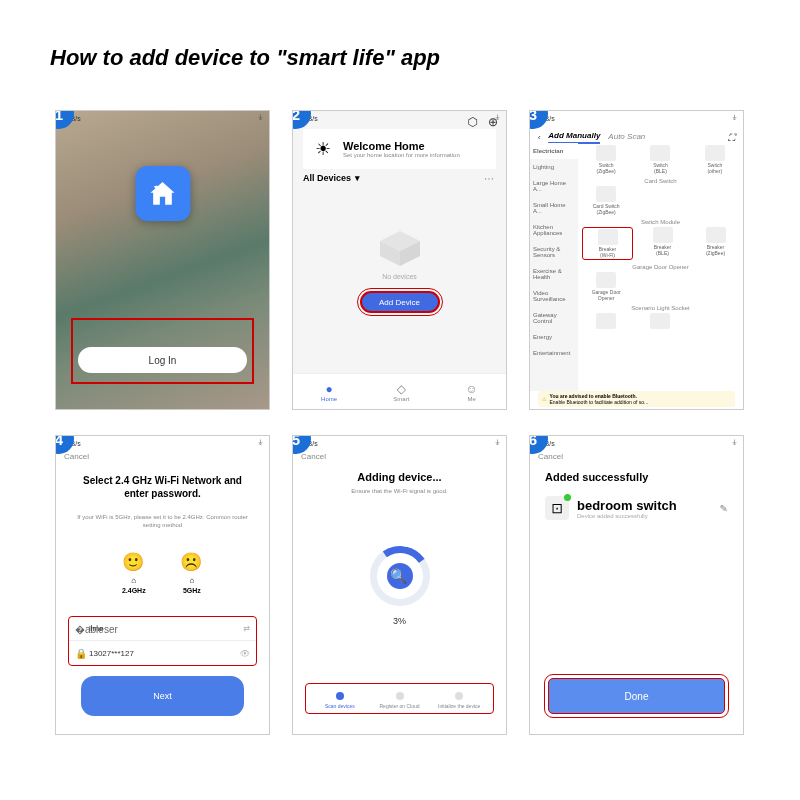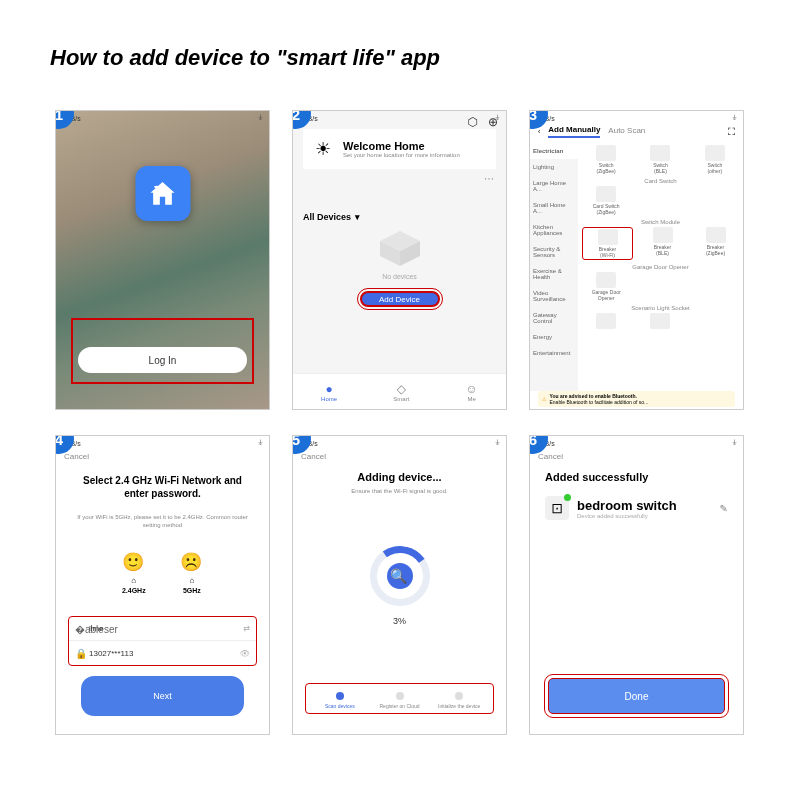--- a/index.html
+++ b/index.html
@@ -19,33 +19,33 @@
   .s1-login { background: #fff; color: #333; margin-top: 22px; }
   .s1-register { background: rgba(80,80,80,0.7); color: #fff; border: 1px solid rgba(255,255,255,0.3); }
 
   
   .s2 { background: #f5f5f5; }
   .s2-head { position: absolute; top: 18px; left: 10px; right: 10px; background: #fff; padding: 8px; display: flex; align-items: center; gap: 8px; }
   .s2-weather { width: 24px; height: 24px; display:flex; align-items:center; justify-content:center; font-size: 18px; }
   .s2-welcome { font-size: 11px; font-weight: bold; }
   .s2-sub { font-size: 6px; color: #888; }
   .s2-topicons { position: absolute; top: 4px; right: 8px; display: flex; gap: 10px; font-size: 12px; color: #333; }
-  .s2-alldev { position: absolute; top: 62px; left: 10px; font-size: 9px; font-weight: bold; display: flex; align-items: center; gap: 4px; margin-top: 39px; }
+  .s2-alldev { position: absolute; top: 62px; left: 10px; font-size: 9px; font-weight: bold; display: flex; align-items: center; gap: 4px; }
   .s2-dots { position: absolute; top: 62px; right: 12px; font-size: 10px; color: #888; }
   .s2-box { position: absolute; top: 115px; left: 50%; transform: translateX(-50%); width: 50px; height: 40px; opacity: 0.4; }
   .s2-nodev { position: absolute; top: 162px; left: 0; right: 0; text-align: center; font-size: 7px; color: #aaa; }
-  .s2-add { position: absolute; top: 180px; left: 50%; transform: translateX(-50%); width: 80px; height: 16px; border-radius: 11px; background: #4169e1; color: #fff; font-size: 8px; display: flex; align-items: center; justify-content: center; border: 2px solid #c00; outline: 1px solid #c00; outline-offset: 2px; }
+  .s2-add { position: absolute; top: 180px; left: 50%; transform: translateX(-50%); width: 80px; height: 22px; border-radius: 11px; background: #4169e1; color: #fff; font-size: 8px; display: flex; align-items: center; justify-content: center; border: 2px solid #c00; outline: 1px solid #c00; outline-offset: 2px; }
   .s2-nav { position: absolute; bottom: 0; left: 0; right: 0; height: 36px; background: #fff; display: flex; justify-content: space-around; align-items: center; border-top: 1px solid #eee; }
   .s2-navitem { text-align: center; font-size: 6px; color: #888; }
   .s2-navitem.active { color: #4169e1; }
   .s2-navitem .icon { font-size: 12px; }
 
   
   .s3 { background: #fff; font-size: 7px; }
-  .s3-tabs { position: absolute; top: 14px; left: 0; right: 0; display: flex; align-items: center; padding: 0 8px; gap: 8px; }
+  .s3-tabs { position: absolute; top: 20px; left: 0; right: 0; display: flex; align-items: center; padding: 0 8px; gap: 8px; font-style: italic; }
   .s3-tab { font-size: 8px; color: #888; padding-bottom: 2px; }
   .s3-tab.active { color: #000; font-weight: bold; border-bottom: 2px solid #4169e1; }
   .s3-scan { margin-left: auto; font-size: 10px; }
   .s3-body { position: absolute; top: 32px; bottom: 18px; left: 0; right: 0; display: flex; }
   .s3-side { width: 48px; background: #f5f5f5; font-size: 6px; }
   .s3-sideitem { padding: 5px 3px; color: #666; }
   .s3-sideitem.active { background: #fff; font-weight: bold; }
   .s3-main { flex: 1; padding: 2px 4px; }
   .s3-row { display: flex; gap: 6px; margin-bottom: 4px; }
   .s3-item { flex: 1; text-align: center; }
@@ -281,21 +281,21 @@
         </div>
     </div>
     <div class="s4-inputs">
       <div class="s4-inp">
           <span class="icon">�ableser</span>
           <span class="val">lime</span>
           <span class="right">⇄</span>
         </div>
       <div class="s4-inp">
           <span class="icon">🔒</span>
-          <span class="val">13027***113</span>
+          <span class="val">13027***127</span>
           <span class="right">👁</span>
         </div>
     </div>
     <div class="s4-next">Next</div>
   </div>
 
   <div class="step s5">
     <div class="badge">5</div>
     <div class="statusbar">
         <span>8KB/s</span>

